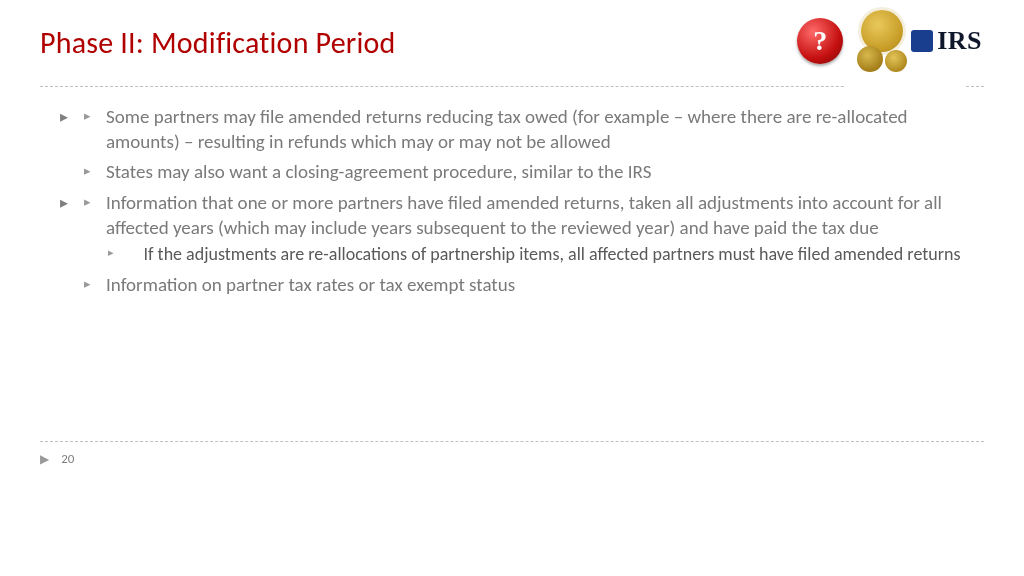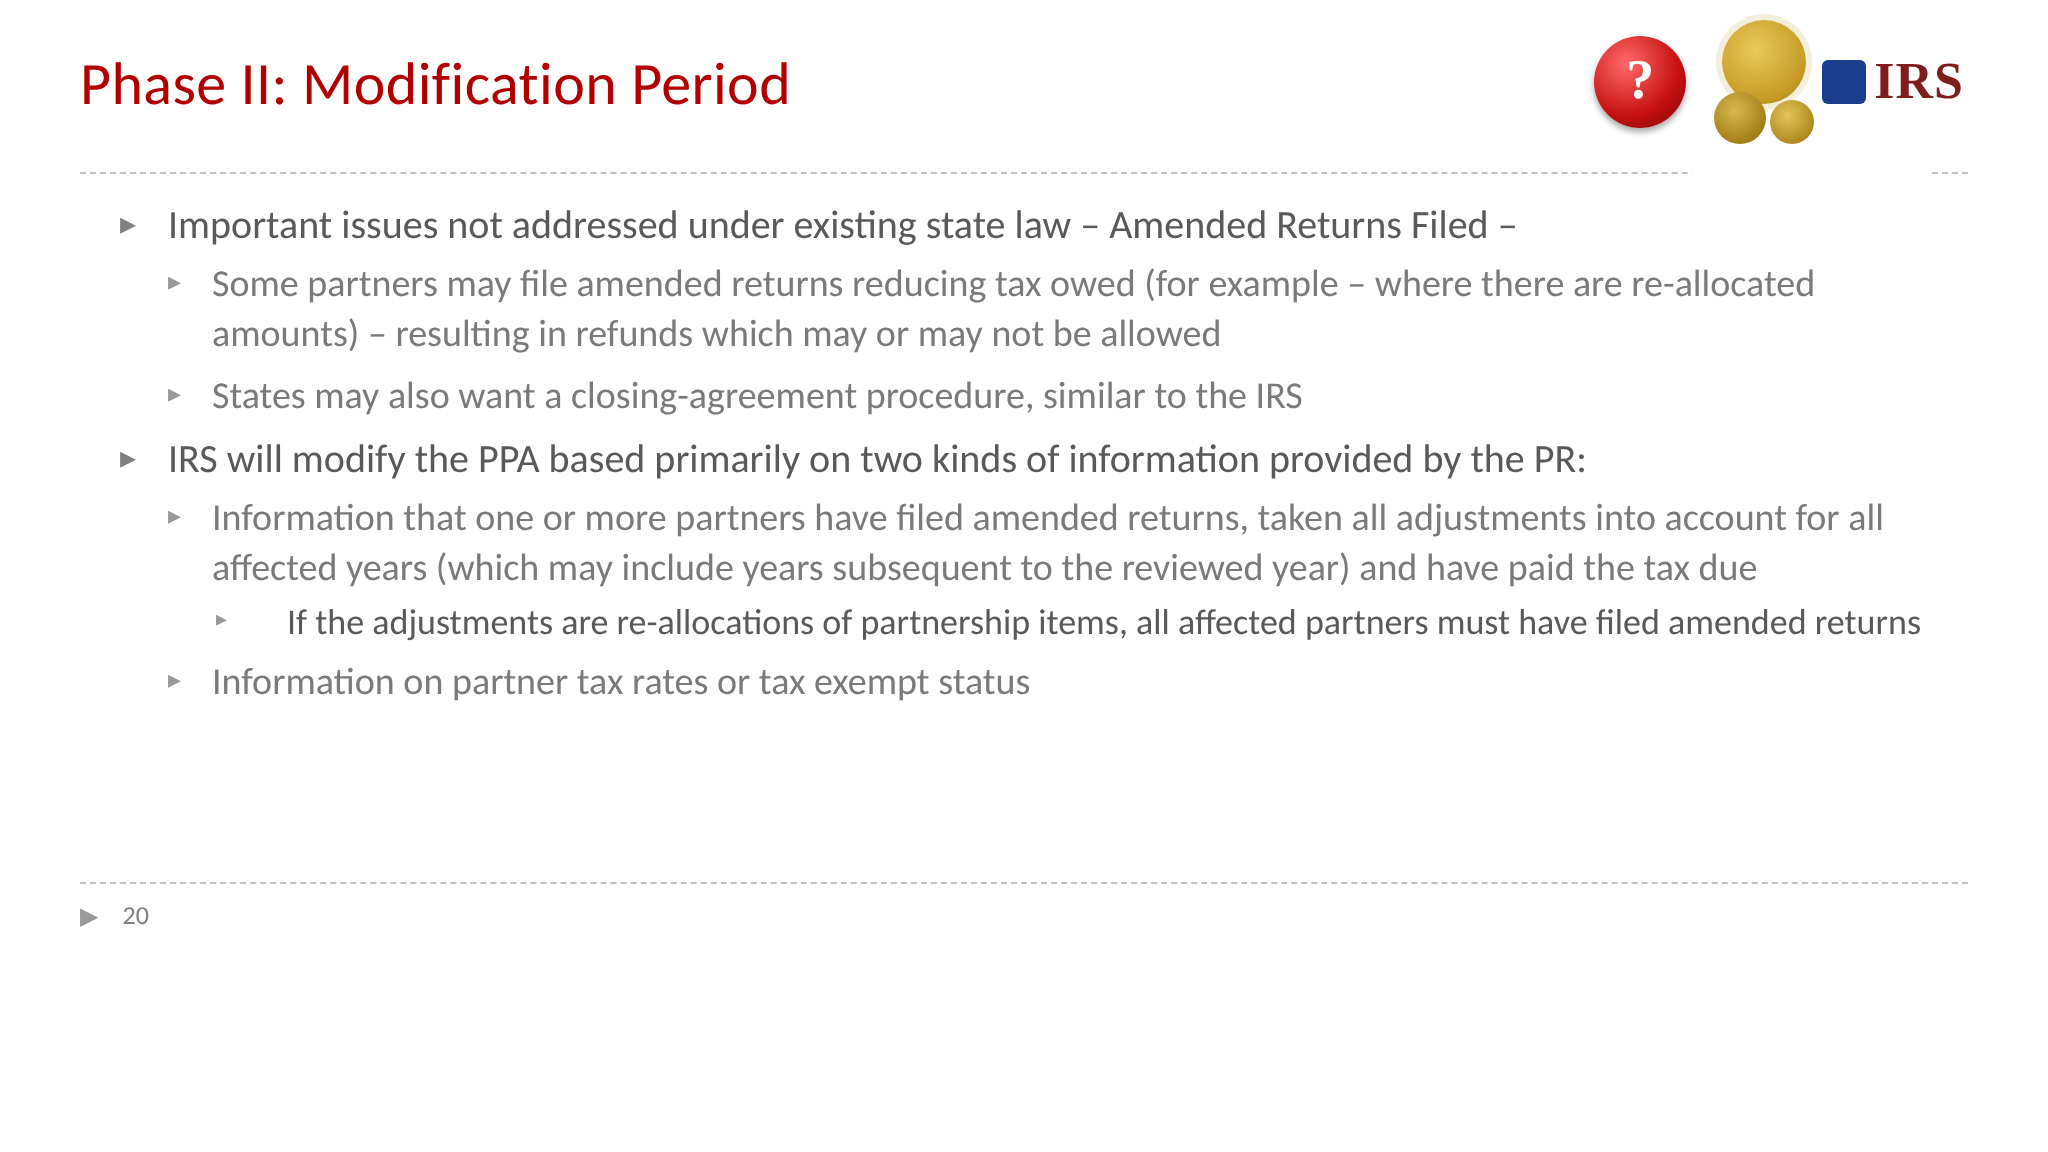--- a/index.html
+++ b/index.html
@@ -12,21 +12,21 @@
   .badges { position: absolute; top: 10px; right: 42px; display: flex; align-items: center; gap: 14px; }
   .help { width: 46px; height: 46px; border-radius: 50%; background: radial-gradient(circle at 35% 30%, #ff6a6a 0%, #c51010 60%, #7a0606 100%); display: flex; align-items: center; justify-content: center; color: #fff; font-weight: 700; font-size: 28px; font-family: Georgia, serif; box-shadow: 0 2px 3px rgba(0,0,0,.35); }
   .irs-block { display: flex; align-items: center; gap: 2px; }
   .gear-stack { position: relative; width: 52px; height: 62px; }
   .gear { position: absolute; border-radius: 50%; }
   .gear.big { width: 42px; height: 42px; left: 4px; top: 0; background: radial-gradient(circle at 40% 35%, #e9c95c 0%, #c59a24 70%, #8d6c12 100%); box-shadow: 0 0 0 3px rgba(181,139,29,.15); }
   .gear.mid { width: 26px; height: 26px; left: 0; top: 36px; background: radial-gradient(circle at 40% 35%, #d8b94e 0%, #a47e19 70%); }
   .gear.small { width: 22px; height: 22px; left: 28px; top: 40px; background: radial-gradient(circle at 40% 35%, #e3c559 0%, #b08a1f 70%); }
   .irs-label { display: flex; align-items: center; gap: 4px; }
   .irs-eagle { width: 22px; height: 22px; border-radius: 3px; background: #1a3e8e; display:inline-block; }
-  .irs-text { font-family: Georgia, "Times New Roman", serif; font-size: 26px; font-weight: 700; color: #7f1d1d; letter-spacing: 0.5px; }
+  .irs-text { font-family: Georgia, "Times New Roman", serif; font-size: 26px; font-weight: 700; color: #0f172a; letter-spacing: 0.5px; }
   .content { padding: 14px 48px 0 60px; color: #595959; font-size: 19.5px; line-height: 1.32; }
   ul { list-style: none; }
   .lvl1 > li { position: relative; padding-left: 24px; margin-bottom: 6px; color: #595959; font-size: 20px; }
   .lvl1 > li::before { content: "▸"; position: absolute; left: 0; top: 2px; color: #808080; font-size: 16px; }
   .lvl2 { margin-top: 4px; }
   .lvl2 > li { position: relative; padding-left: 22px; margin-bottom: 5px; font-size: 19px; color: #7a7a7a; }
   .lvl2 > li::before { content: "▸"; position: absolute; left: 0; top: 3px; color: #999; font-size: 13px; }
   .lvl3 { margin-top: 3px; text-align: center; }
   .lvl3 > li { position: relative; padding-left: 22px; margin-bottom: 4px; font-size: 18px; color: #595959; }
   .lvl3 > li::before { content: "▸"; position: absolute; left: 2px; top: 3px; color: #999; font-size: 11px; }
@@ -55,28 +55,26 @@
         </div>
       </div>
     </div>
   </div>
   <div class="rule"></div>
   <div class="rule-gap"></div>
 
   <div class="content">
     <ul class="lvl1">
       <li>
-        <span>Important issues not addressed under existing state law – Amended Returns Filed –</span>
         <ul class="lvl2">
           <li><span>Some partners may file amended returns reducing tax owed (for example – where there are re-allocated amounts) – resulting in refunds which may or may not be allowed</span></li>
           <li><span>States may also want a closing-agreement procedure, similar to the IRS</span></li>
         </ul>
       </li>
       <li>
-        <span>IRS will modify the PPA based primarily on two kinds of information provided by the PR:</span>
         <ul class="lvl2">
           <li>
             <span>Information that one or more partners have filed amended returns, taken all adjustments into account for all affected years (which may include years subsequent to the reviewed year) and have paid the tax due</span>
             <ul class="lvl3">
               <li><span>If the adjustments are re-allocations of partnership items, all affected partners must have filed amended returns</span></li>
             </ul>
           </li>
           <li><span>Information on partner tax rates or tax exempt status</span></li>
         </ul>
       </li>

